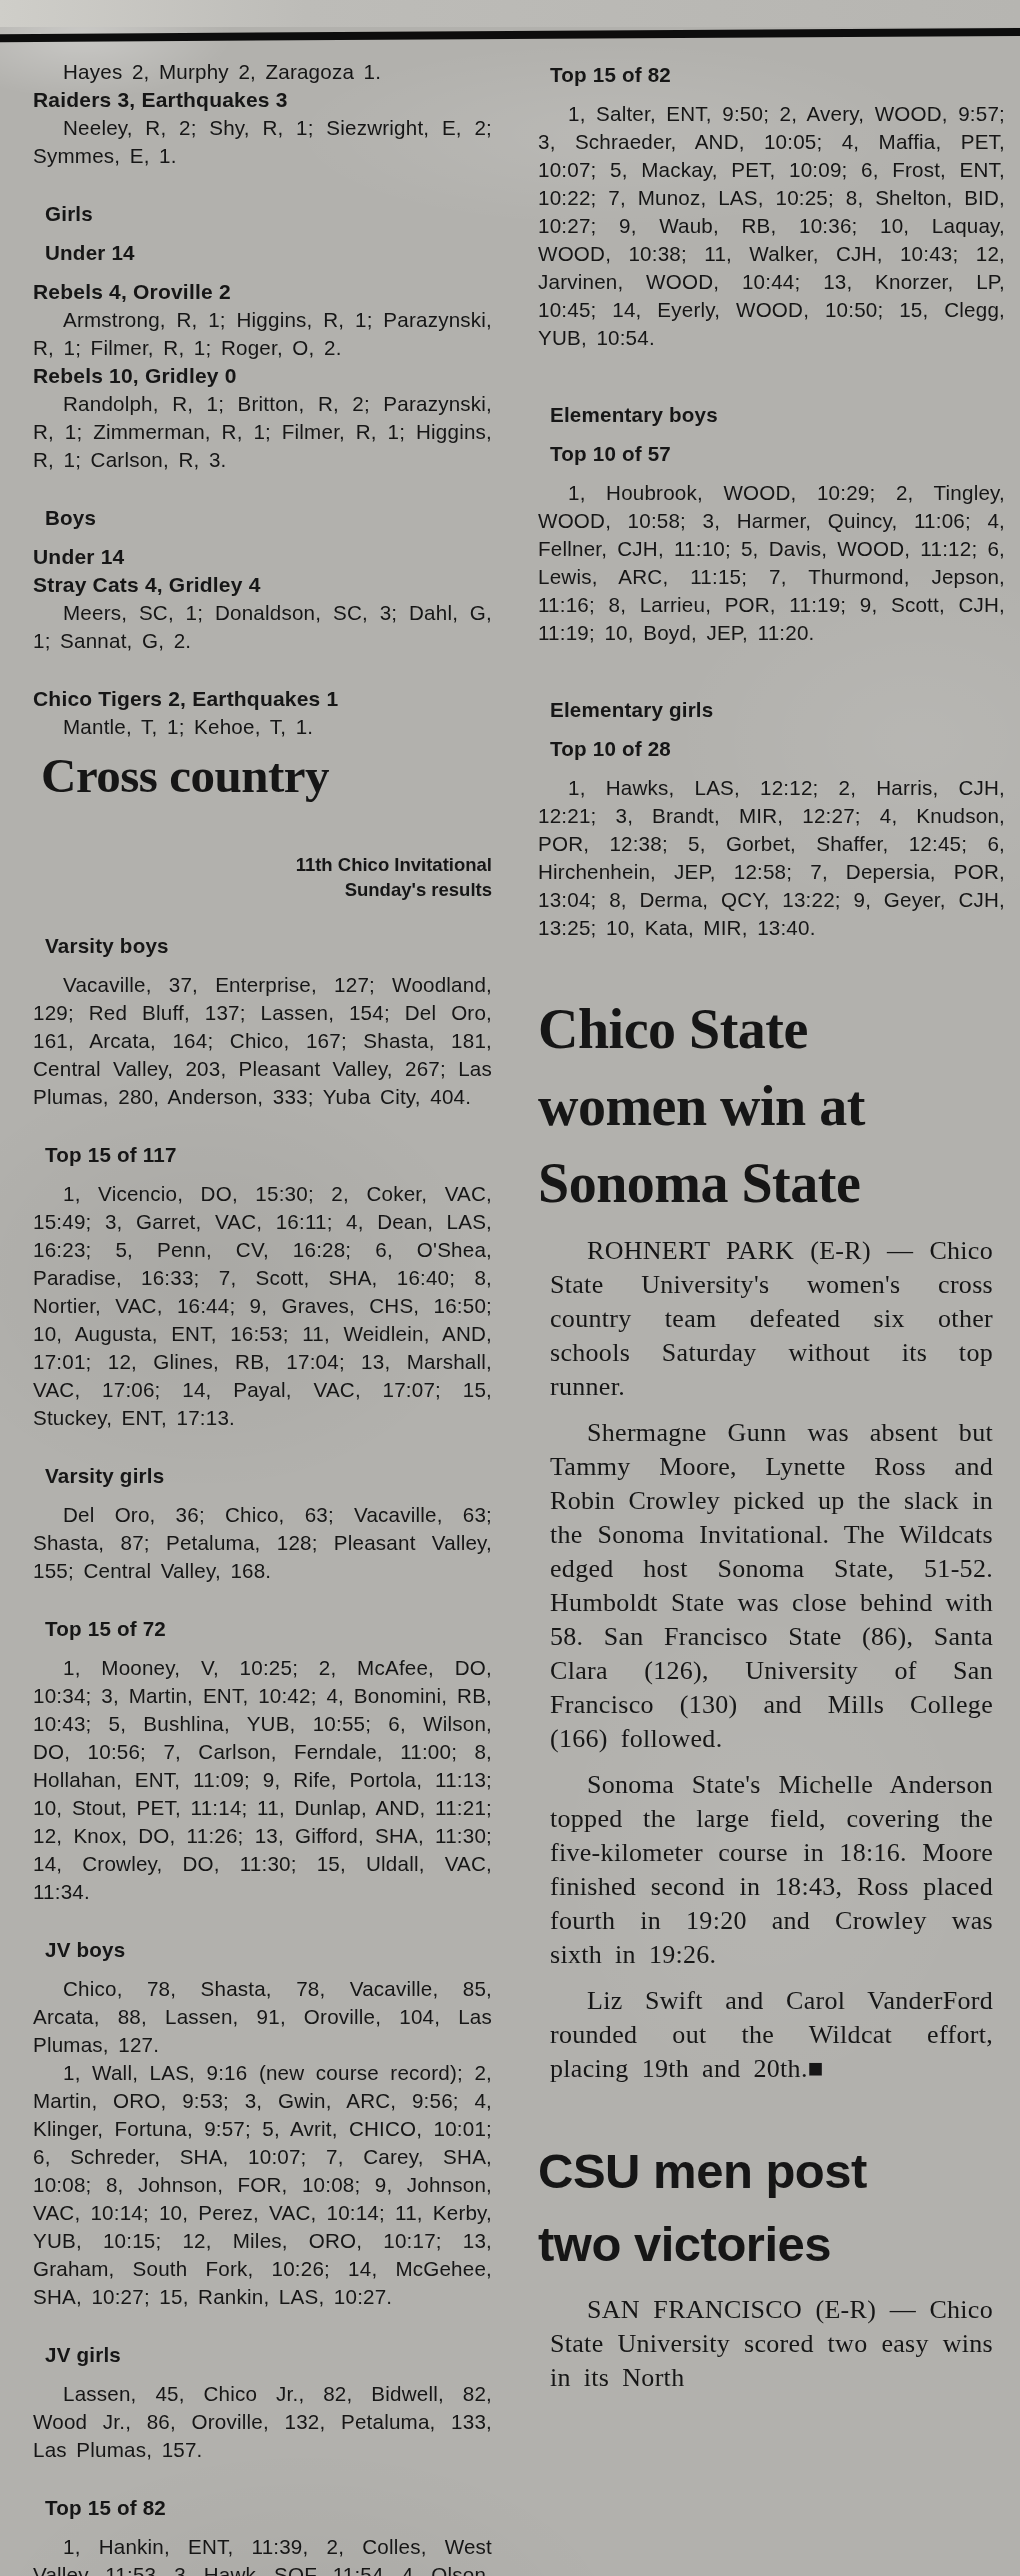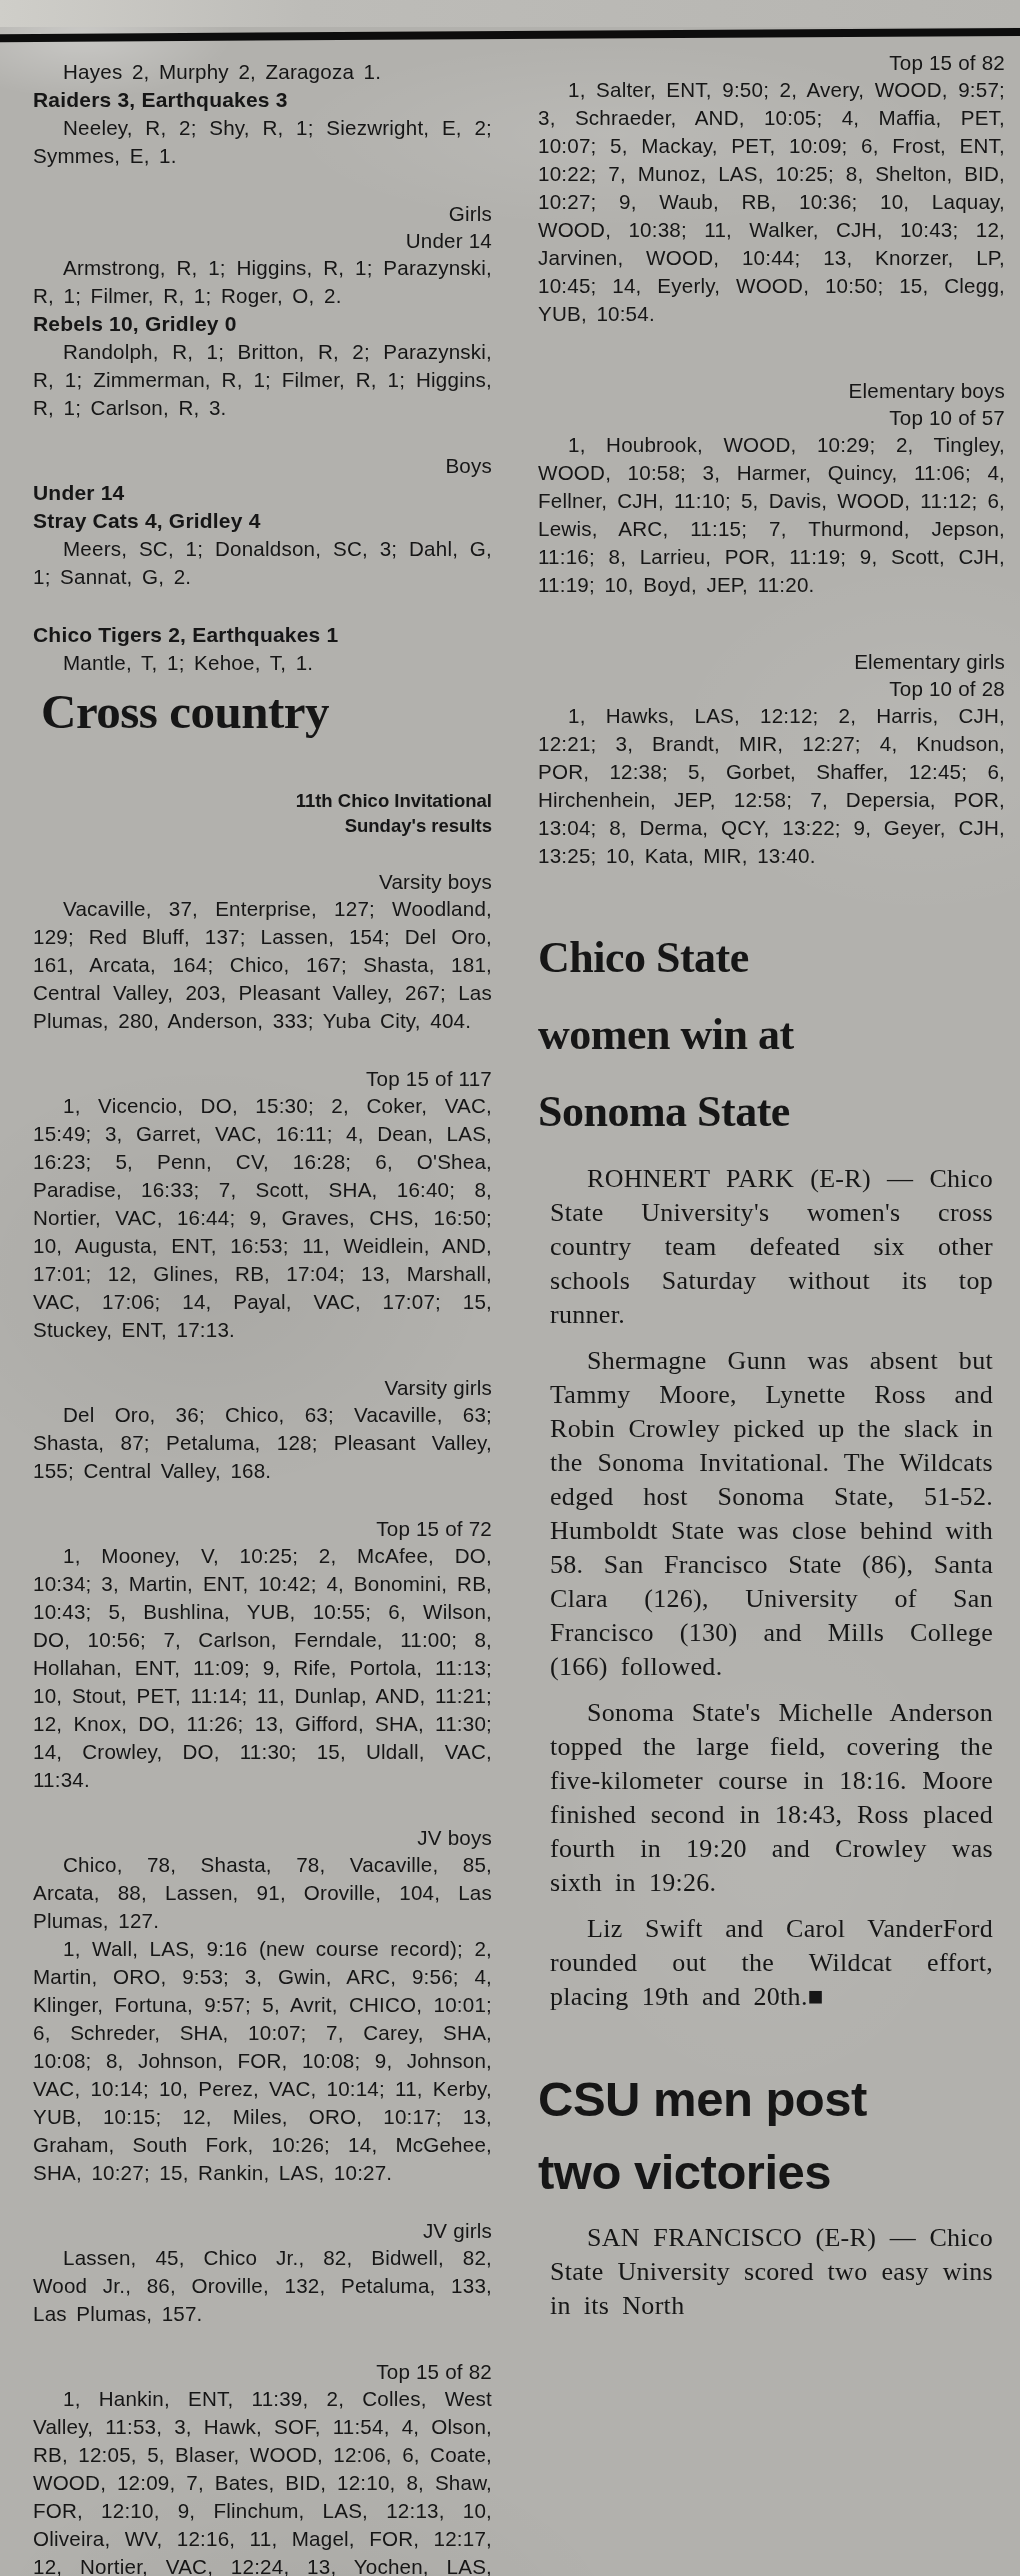--- a/index.html
+++ b/index.html
@@ -28,33 +28,33 @@
   .col-left  { left:33px;  top:58px; width:459px; }
   .col-right { left:538px; top:49px;  width:467px; }
 
   
   .agate {
     font-size:20.6px; line-height:28px; text-align:justify;
     word-spacing:3.6px; letter-spacing:0.2px; margin:0;
   }
   .agate.indent { text-indent:30px; }
   .gamehead { font-size:21px; line-height:28px; font-weight:bold; margin:0; letter-spacing:0.2px; }
-  .centerhead { font-size:20.6px; line-height:27px; font-weight:normal; text-align:right; margin:0; letter-spacing:0.2px; }
+  .centerhead { font-size:20.6px; line-height:27px; font-weight:bold; text-align:left; margin:12px; letter-spacing:0.2px; }
   .meethead { font-size:18.5px; line-height:25px; font-weight:bold; text-align:right; margin:0; }
   .gap-m { margin-top:30px; }
   .gap-l { margin-top:49px; }
 
   
   .headline-xc {
     font-family:"Liberation Serif", serif; font-weight:bold;
     font-size:49px; line-height:54px; letter-spacing:-0.5px; margin:8px;
   }
   .headline-big {
     font-family:"Liberation Serif", serif; font-weight:bold;
-    font-size:44px; line-height:77px; letter-spacing:-0.5px; margin:0;
+    font-size:56px; line-height:77px; letter-spacing:-0.5px; margin:0;
   }
   .headline-csu {
     font-family:Liberation Sans, sans-serif; font-weight:bold;
     font-size:49px; line-height:73px; letter-spacing:-0.5px; margin:0;
   }
 
   
   .article {
     font-family:"Liberation Serif", serif;
     font-size:26px; line-height:34px; text-align:justify;
@@ -69,20 +69,21 @@
   <div class="top-strip"></div>
   <div class="top-rule"></div>
 
   <div class="col col-left">
     <p class="agate indent">Hayes 2, Murphy 2, Zaragoza 1.</p>
     <p class="gamehead">Raiders 3, Earthquakes 3</p>
     <p class="agate indent">Neeley, R, 2; Shy, R, 1; Siezwright, E, 2; Symmes, E, 1.</p>
 
     <p class="centerhead gap-m">Girls</p>
     <p class="centerhead">Under 14</p>
+    <p class="gamehead">Rebels 4, Oroville 2</p>
     <p class="agate indent">Armstrong, R, 1; Higgins, R, 1; Parazynski, R, 1; Filmer, R, 1; Roger, O, 2.</p>
     <p class="gamehead">Rebels 10, Gridley 0</p>
     <p class="agate indent">Randolph, R, 1; Britton, R, 2; Parazynski, R, 1; Zimmerman, R, 1; Filmer, R, 1; Higgins, R, 1; Carlson, R, 3.</p>
 
     <p class="centerhead gap-m">Boys</p>
     <p class="gamehead">Under 14</p>
     <p class="gamehead">Stray Cats 4, Gridley 4</p>
     <p class="agate indent">Meers, SC, 1; Donaldson, SC, 3; Dahl, G, 1; Sannat, G, 2.</p>
 
     <p class="gamehead gap-m">Chico Tigers 2, Earthquakes 1</p>

